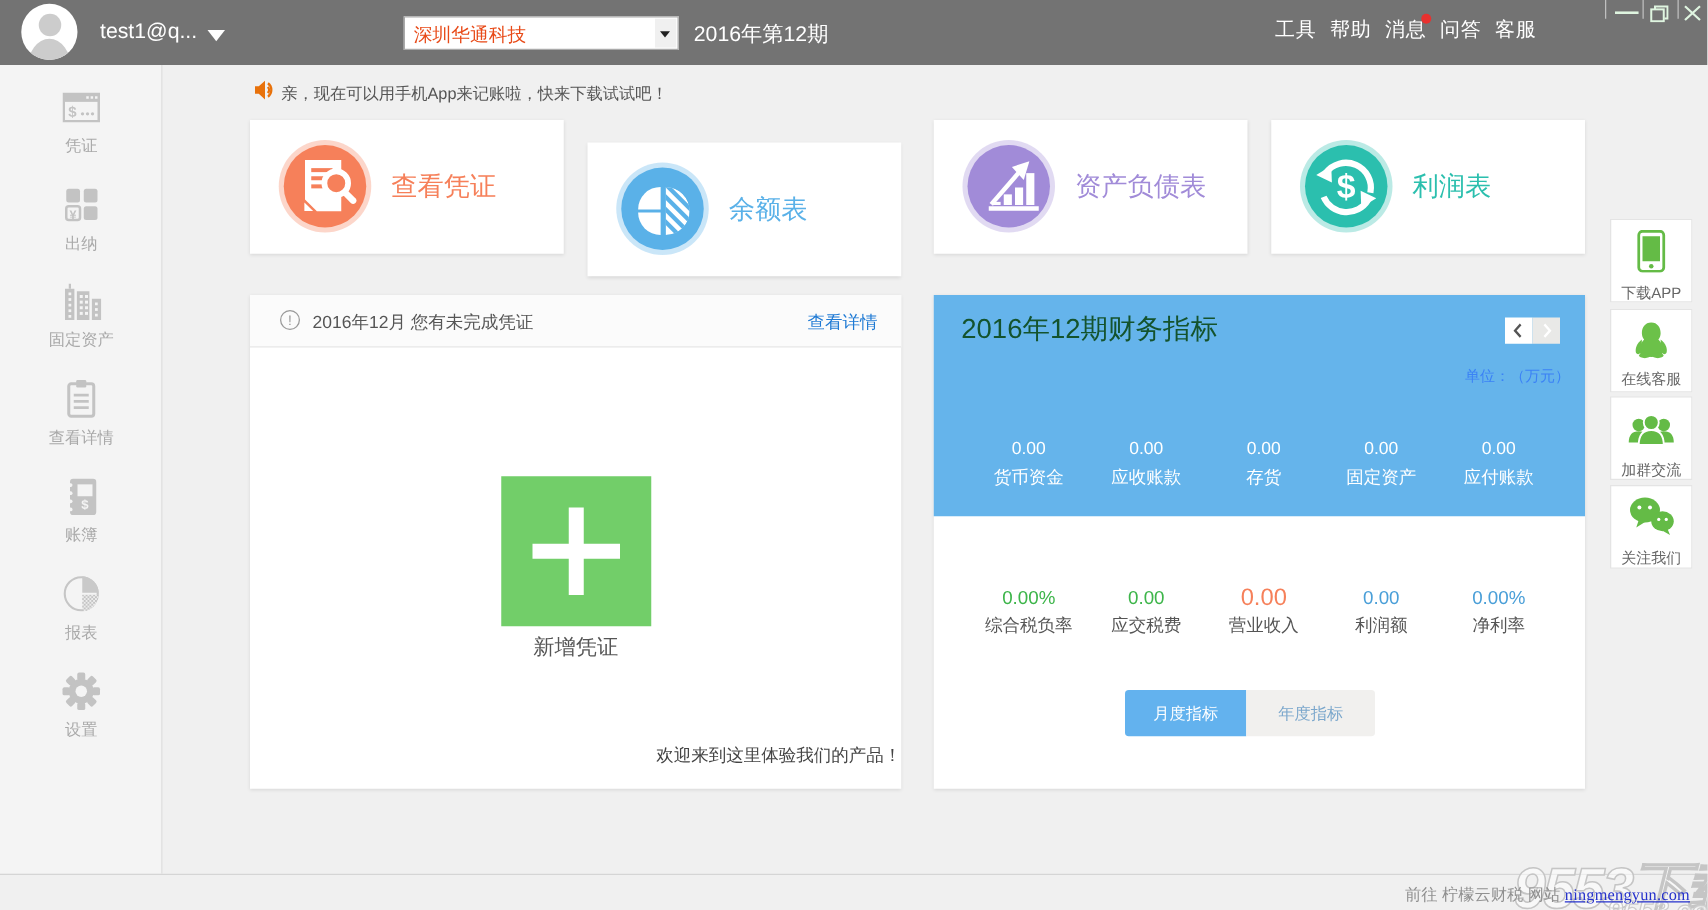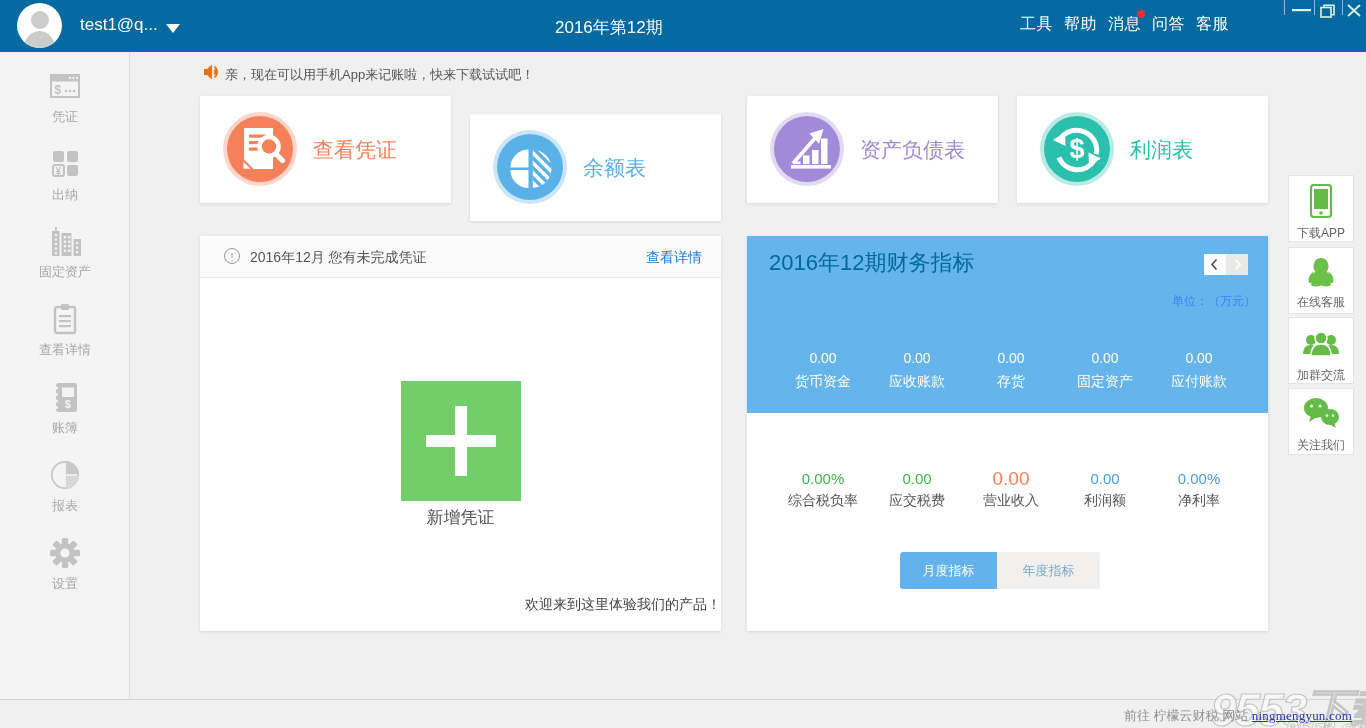--- a/index.html
+++ b/index.html
@@ -1,18 +1,18 @@
 <!DOCTYPE html>
 <html><head>
 <meta charset="utf-8">
 <style>
 * { margin:0; padding:0; box-sizing:border-box; }
 html,body { width:1366px; height:728px; overflow:hidden; font-family:"Liberation Sans", sans-serif; }
 body { background:#f0f0f0; position:relative; }
-.hdr { position:absolute; left:0; top:0; width:1366px; height:52px; background:#0369a1; }
+.hdr { position:absolute; left:0; top:0; width:1366px; height:52px; background:#737373; }
 .avatar { position:absolute; left:17px; top:3px; width:45px; height:45px; border-radius:50%; background:#fff; overflow:hidden; }
 .av-head { position:absolute; left:13.5px; top:8px; width:18px; height:18px; border-radius:50%; background:#ccc; }
 .av-body { position:absolute; left:5px; top:28px; width:35px; height:24px; border-radius:50% 50% 0 0/100% 100% 0 0; background:#ccc; }
 .uname { position:absolute; left:80px; top:15px; color:#fff; font-size:17px; }
 .caret { position:absolute; left:166px; top:24px; width:0; height:0; border-left:7px solid transparent; border-right:7px solid transparent; border-top:9.5px solid #fff; }
 .sel { position:absolute; left:323px; top:13px; width:220px; height:27px; background:#fff; border:1px solid #aaa; }
 .sel .t { position:absolute; left:7px; top:5px; color:#e84a18; font-size:15px; }
 .sel .ar { position:absolute; right:1px; top:1px; width:17px; height:23px; background:#f0f0f0; }
 .sel .ar:after { content:""; position:absolute; left:4px; top:10px; border-left:4.5px solid transparent; border-right:4.5px solid transparent; border-top:5px solid #222; }
 .period { position:absolute; left:555px; top:16px; color:#fff; font-size:17px; }
@@ -33,21 +33,21 @@
 .lp-h { position:absolute; left:0; top:0; width:100%; height:42px; background:#fbfbfb; border-bottom:1px solid #e8e8e8; }
 .lp-title { position:absolute; left:50px; top:13px; font-size:14px; color:#555; }
 .lp-detail { position:absolute; right:19px; top:13px; font-size:14px; color:#1f7ad4; }
 .info-i { position:absolute; left:24px; top:12px; width:16px; height:16px; border:1px solid #999; border-radius:50%; color:#999; font-size:11px; text-align:center; line-height:16px; }
 .plus-box { position:absolute; left:201px; top:145px; width:120px; height:120px; background:#72ce69; }
 .plus-box:before { content:""; position:absolute; left:25px; top:54px; width:70px; height:12px; background:#fff; }
 .plus-box:after { content:""; position:absolute; left:54px; top:25px; width:12px; height:70px; background:#fff; }
 .plus-label { position:absolute; left:0; top:270px; width:100%; text-align:center; font-size:17px; color:#555; }
 .welcome { position:absolute; left:0; top:360px; width:100%; text-align:right; font-size:14px; color:#444; }
 .bp-head { position:absolute; left:0; top:0; width:100%; height:177px; background:#65b4eb; }
-.bp-title { position:absolute; left:22px; top:12px; font-size:22px; color:#0369a1; }
+.bp-title { position:absolute; left:22px; top:12px; font-size:22px; color:#14532d; }
 .bp-unit { position:absolute; right:12px; top:57px; font-size:12px; color:#3b82f6; }
 .navbtns { position:absolute; right:20px; top:18px; width:44px; height:21px; }
 .nb { position:absolute; top:0; width:22px; height:21px; font-size:13px; text-align:center; line-height:21px; }
 .stat-row1 { position:absolute; left:0; top:114px; width:100%; }
 .stat-row2 { position:absolute; left:0; top:234px; width:100%; }
 .scol { position:absolute; width:110px; text-align:center; }
 .sval { font-size:14px; color:#fff; }
 .slab { font-size:14px; color:#fff; margin-top:7px; }
 .sval2 { font-size:15px; height:17px; line-height:17px; }
 .slab2 { font-size:14px; color:#555; margin-top:5px; }
@@ -64,20 +64,24 @@
 </style>
 </head>
 <body>
 <div class="hdr">
   <div class="avatar">
       <div class="av-head"></div>
       <div class="av-body"></div>
     </div>
   <div class="uname">test1@q...</div>
   <div class="caret"></div>
+  <div class="sel">
+      <span class="t">深圳华通科技</span>
+      <span class="ar"></span>
+    </div>
   <div class="period">2016年第12期</div>
   <div class="menu"><span class="mi">工具</span><span class="mi">帮助</span><span class="mi">消息<span class="reddot"></span></span><span class="mi">问答</span><span class="mi">客服</span></div>
   <div class="sep" style="left:1284px;"></div>
   <div class="sep" style="left:1314px;"></div>
   <div class="sep" style="left:1342px;"></div>
   <svg class="winbtn" style="left:1292px; top:9px;" width="19" height="3">
       <rect x="0" y="0" width="19" height="2.2" fill="#dff5e0"></rect>
     </svg>
   <svg class="winbtn" style="left:1320px; top:4px;" width="15" height="14" fill="none" stroke="#dff5e0" stroke-width="1.6">
       <rect x="1" y="3.5" width="10" height="9.5"></rect>

